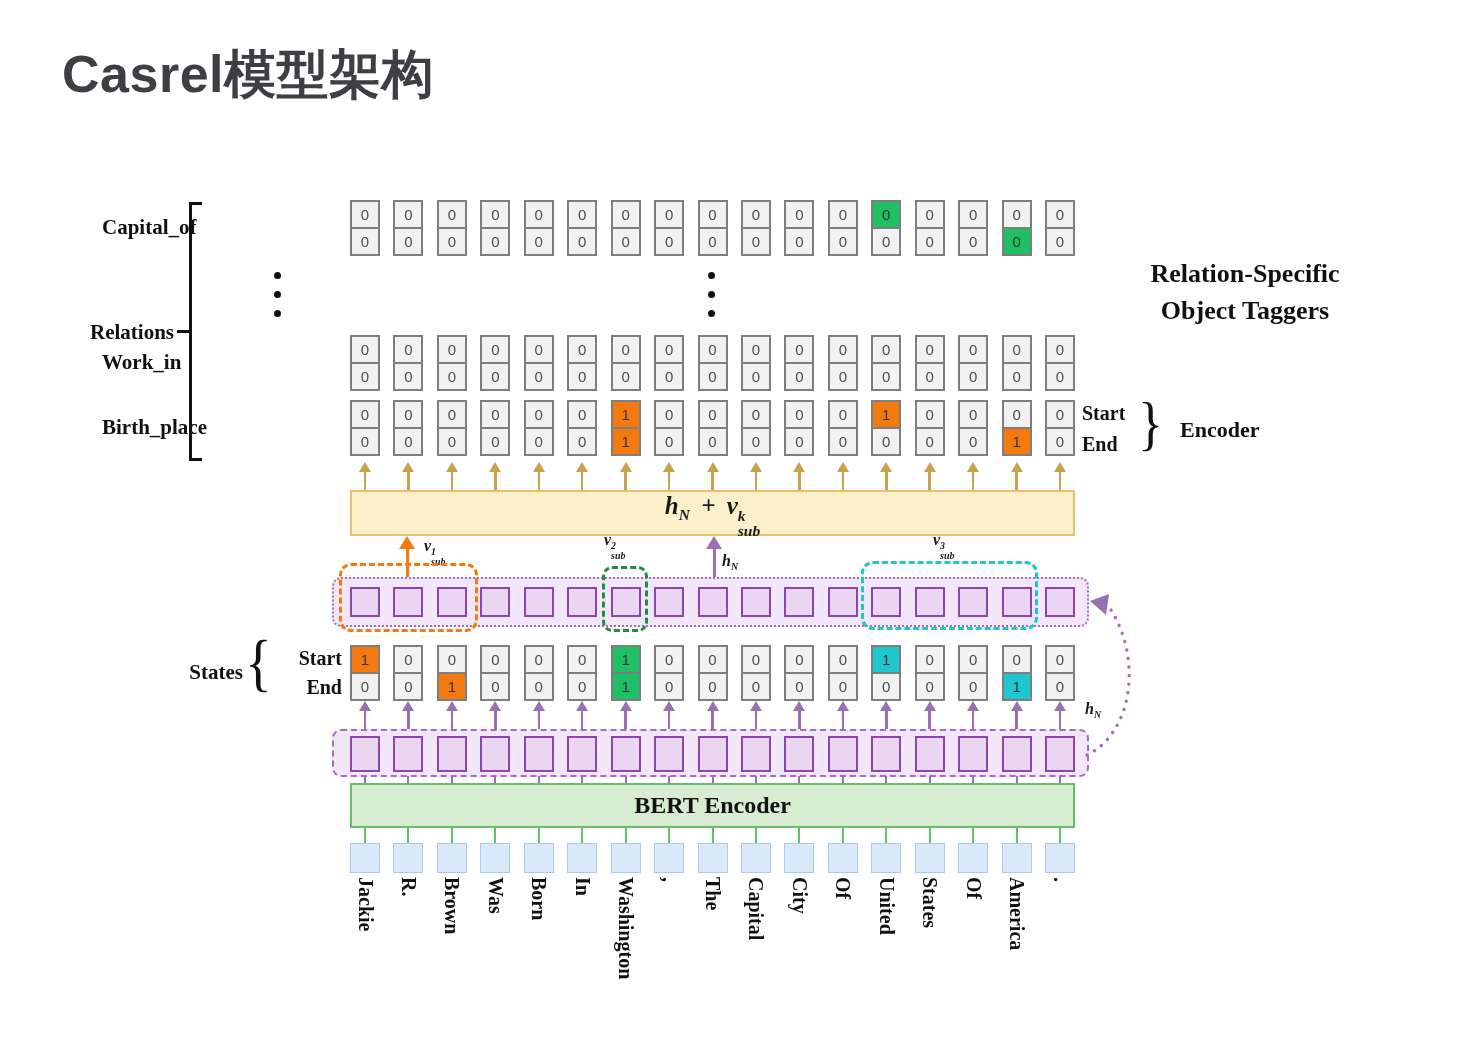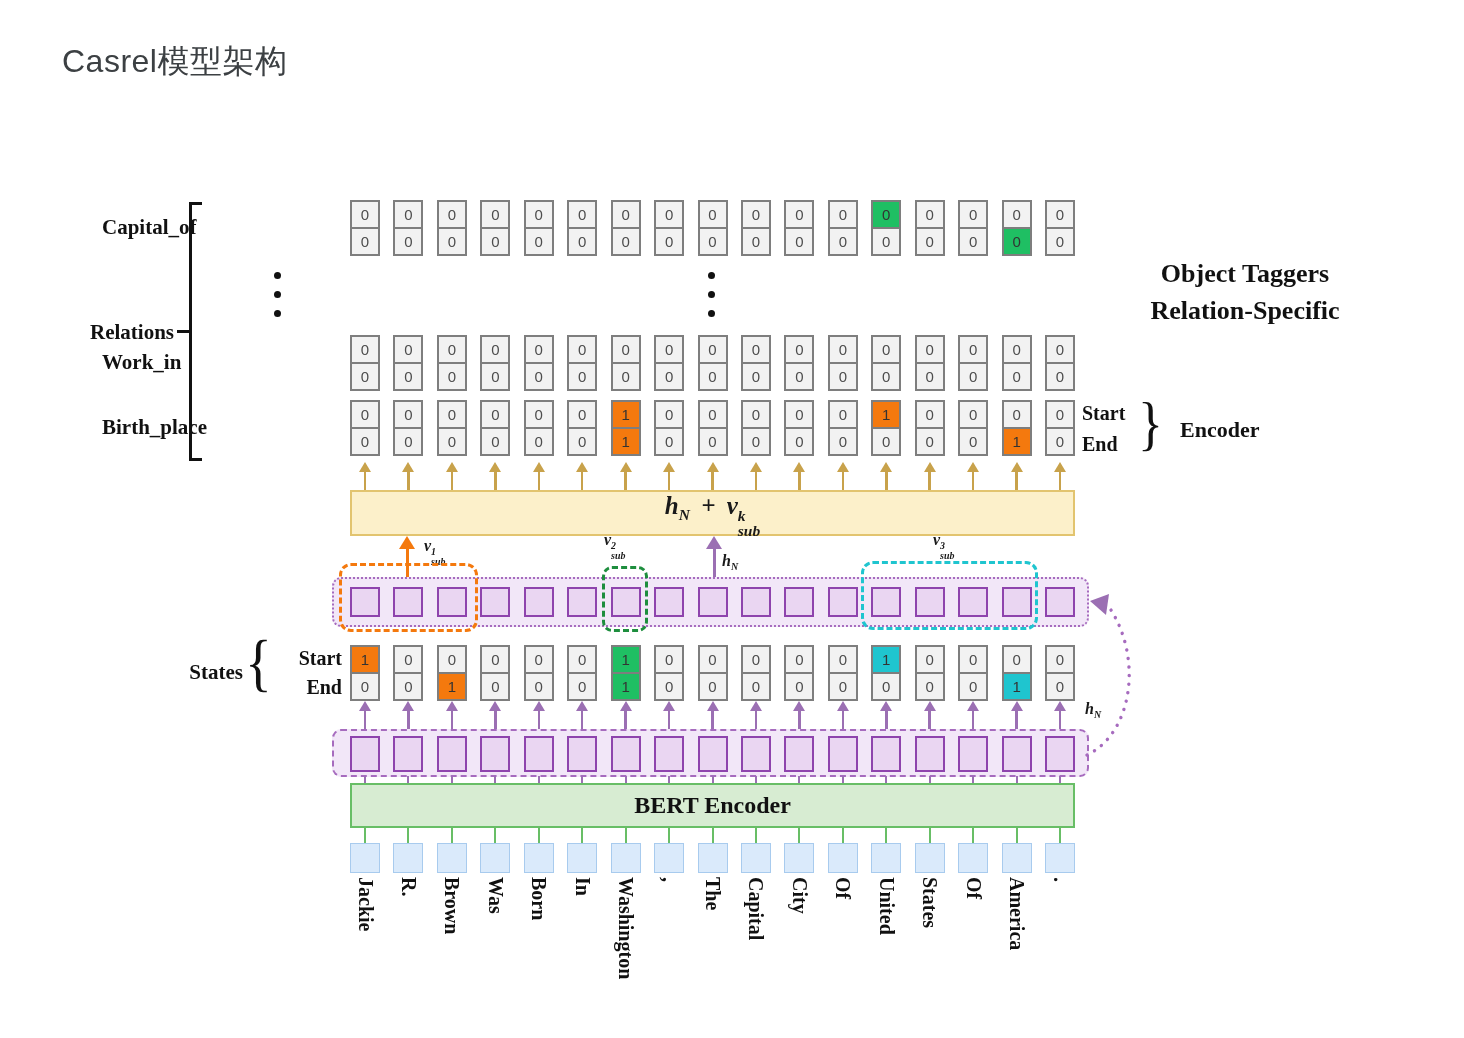--- a/index.html
+++ b/index.html
@@ -1,19 +1,19 @@
 <!DOCTYPE html>
 <html style="--orange: #F4790E; --green: #1FBF63; --cyan: #1FC5CF; --green_dash: #1E8E3E; --purple: #8E44AD; --purple_light: #A66BBE; --purple_arrow: #9B6FB3; --tan: #C8A24B; --yellow_fill: #FCF0CA; --yellow_border: #E2C46F; --bert_fill: #D7ECD2; --bert_border: #68BE66; --blue_fill: #DAEAFB; --blue_border: #A8CBEE; --cell_fill: #F2F2F2; --cell_border: #7E7E7E; --lavender: #F2E7F8; --square_fill: #EAD6F2;"><head>
 <meta charset="utf-8">
 <style>
   *{box-sizing:border-box;margin:0;padding:0}
   html,body{width:1464px;height:1038px;background:#ffffff;overflow:hidden}
   #canvas{position:absolute;inset:0;font-family:"Liberation Serif",serif}
   #title{position:absolute;left:62px;top:40px;font-family:"Liberation Sans",sans-serif;
-         font-weight:400;font-size:32px;color:#3c4043;letter-spacing:.5px}
+         font-weight:700;font-size:52px;color:#3c4043;letter-spacing:.5px}
   
   .lbl{position:absolute;font-weight:bold;color:#111;white-space:nowrap;
        font-family:"Liberation Serif",serif;font-size:21px}
   .rlbl{width:240px;left:102px;}
   .center{text-align:center}
   .brace{position:absolute;font-family:"Liberation Serif",serif;color:#111;line-height:1;
          transform:scaleY(1.12);font-weight:normal}
   
   .bk{position:absolute;background:#111}
   
@@ -305,22 +305,22 @@
       <i></i>
       <i></i>
     </div>
   <div class="dots" style="left:708px;top:272px">
       <i></i>
       <i></i>
       <i></i>
     </div>
 
   <div class="lbl center" style="left:1120px;width:250px;top:255px;font-size:26px;line-height:37px">
+    <div>Relation-Specific</div>
     <div>Object Taggers</div>
-    <div>Relation-Specific</div>
   </div>
   <div class="lbl" style="left:1082px;top:402px;font-size:20px">Start</div>
   <div class="lbl" style="left:1082px;top:433px;font-size:20px">End</div>
   <div class="brace" style="left:1138px;top:398px;font-size:52px">}</div>
   <div class="lbl" style="left:1180px;top:417px;font-size:22px">Encoder</div>
 
   <div class="flexrow arrowrow" id="tan-arrows">
       <div class="arr">
         <div class="head"></div>
         <div class="stem"></div>

